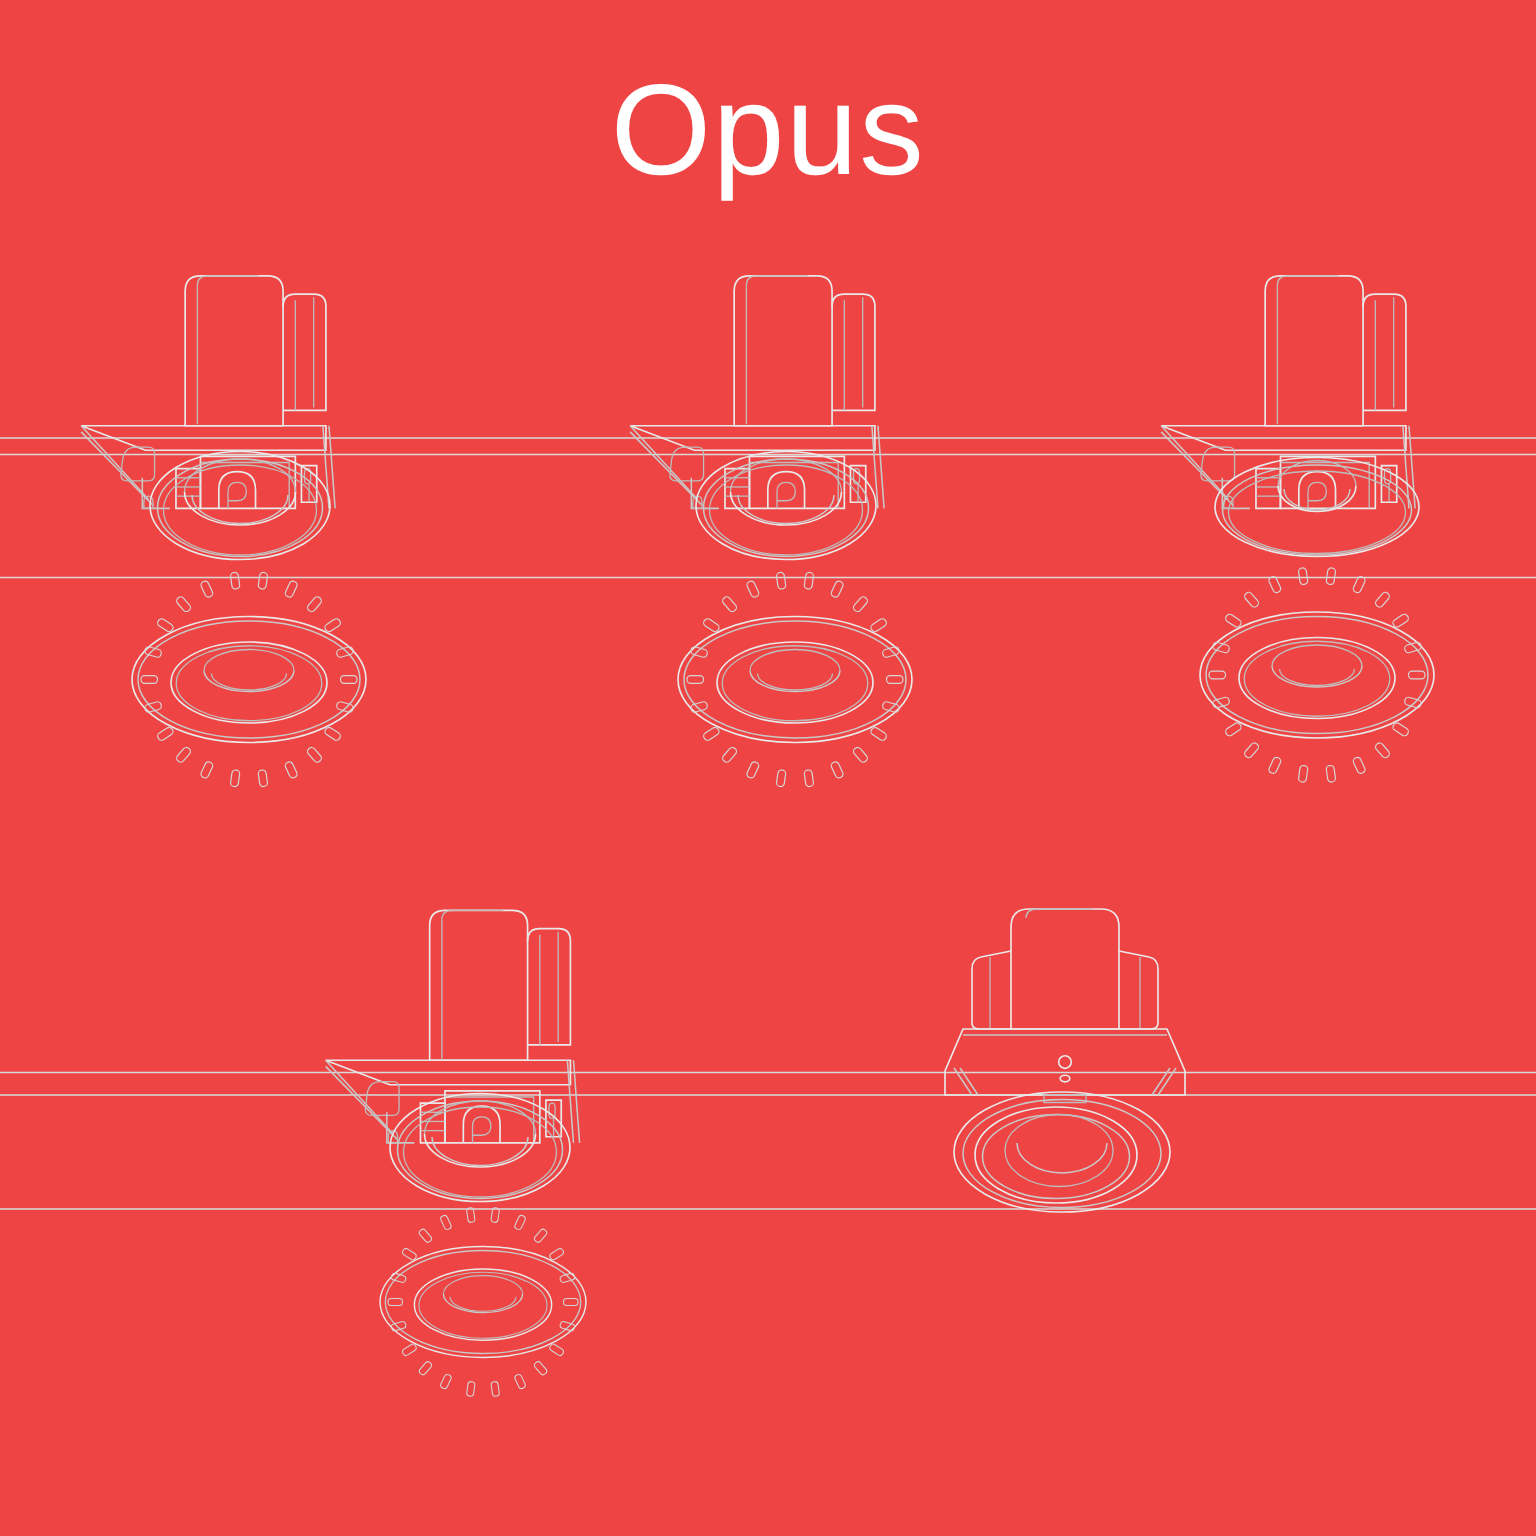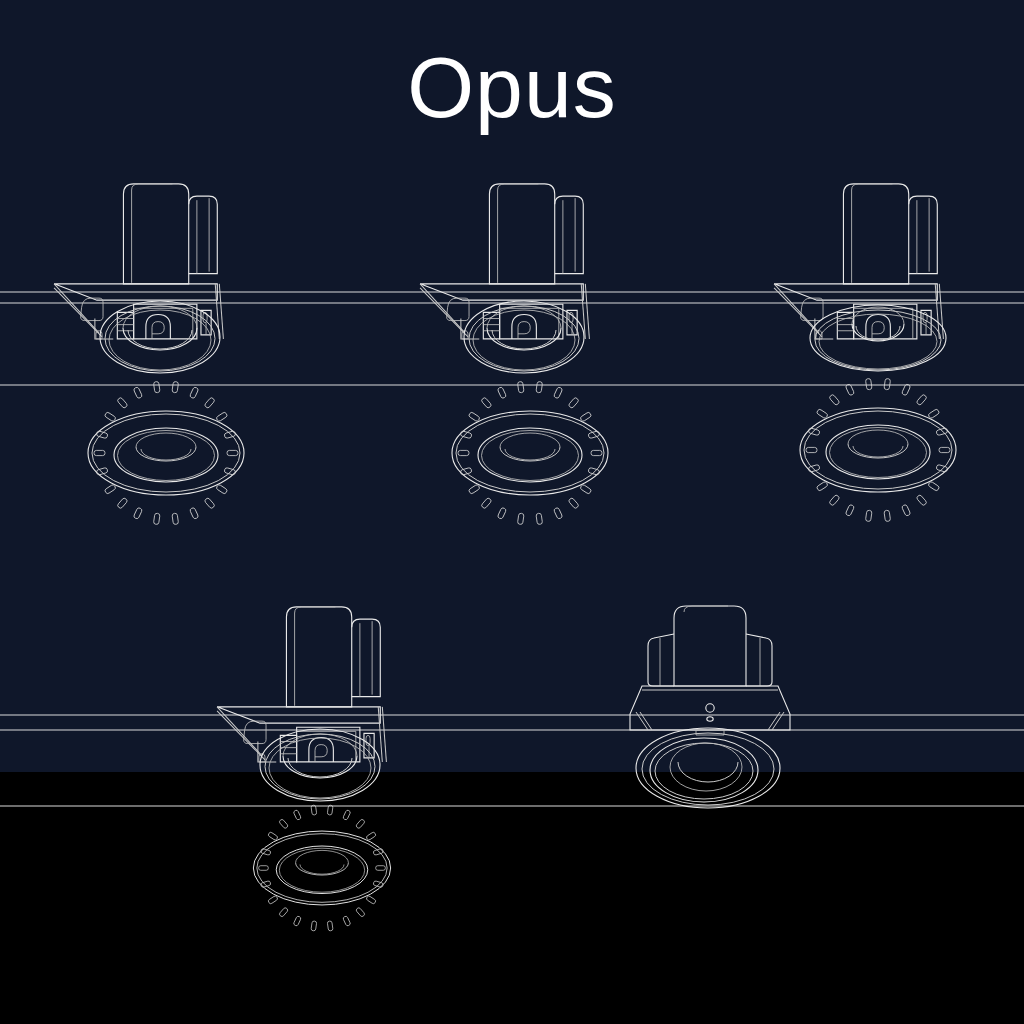--- a/index.html
+++ b/index.html
@@ -4,22 +4,22 @@
 <title>Opus</title>
 <style>
   html,body{margin:0;padding:0;background:#000;}
   body{
     width:1024px;height:1024px;overflow:hidden;
     font-family:"Liberation Sans",sans-serif;
     position:relative;
   }
   #sheet{
     position:absolute;inset:0;
-    width:1024px;height:772px;
-    background:#0f172a;
+    width:1024px;height:1024px;
+    background:#ef4444;
   }
   #title{
     position:absolute;
     left:0;right:0;top:44px;
     text-align:center;
     color:#ffffff;
     font-family:"Liberation Sans",sans-serif;
     font-size:86px;
     font-weight:300;
     letter-spacing:1px;

